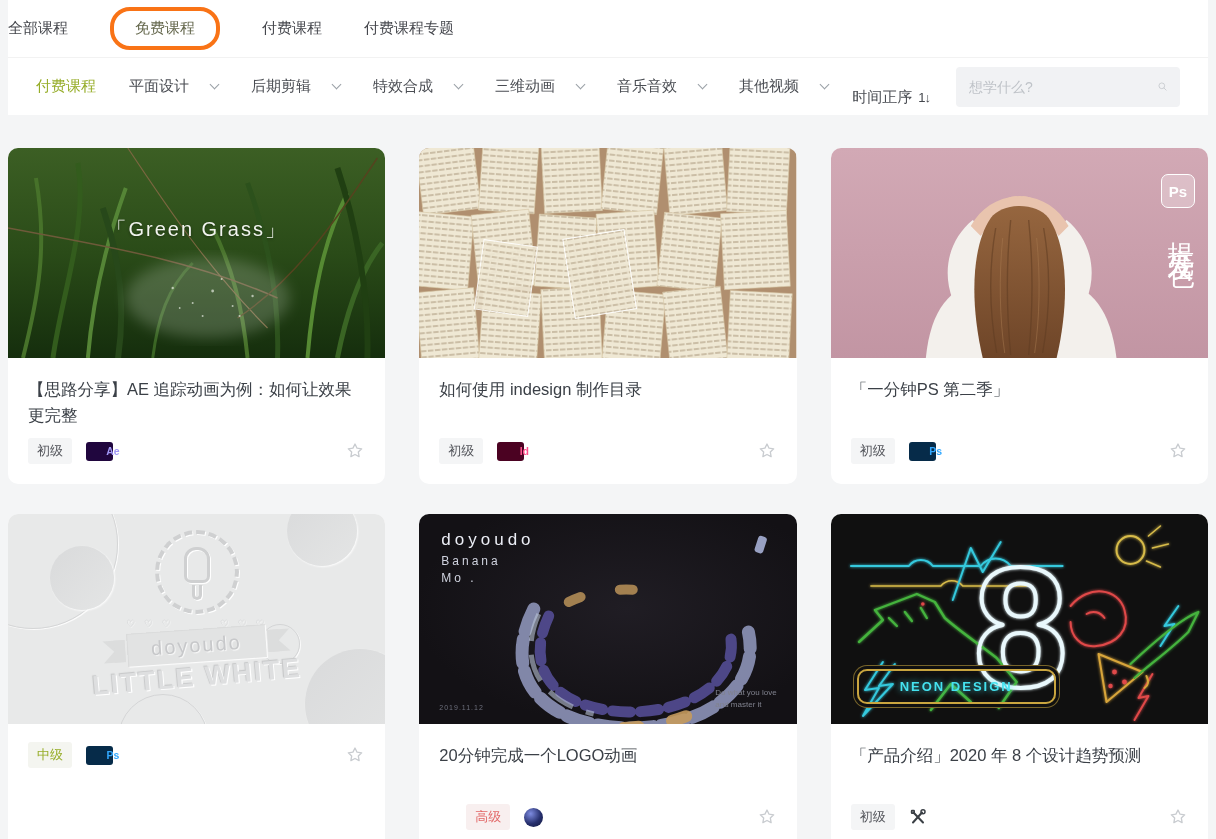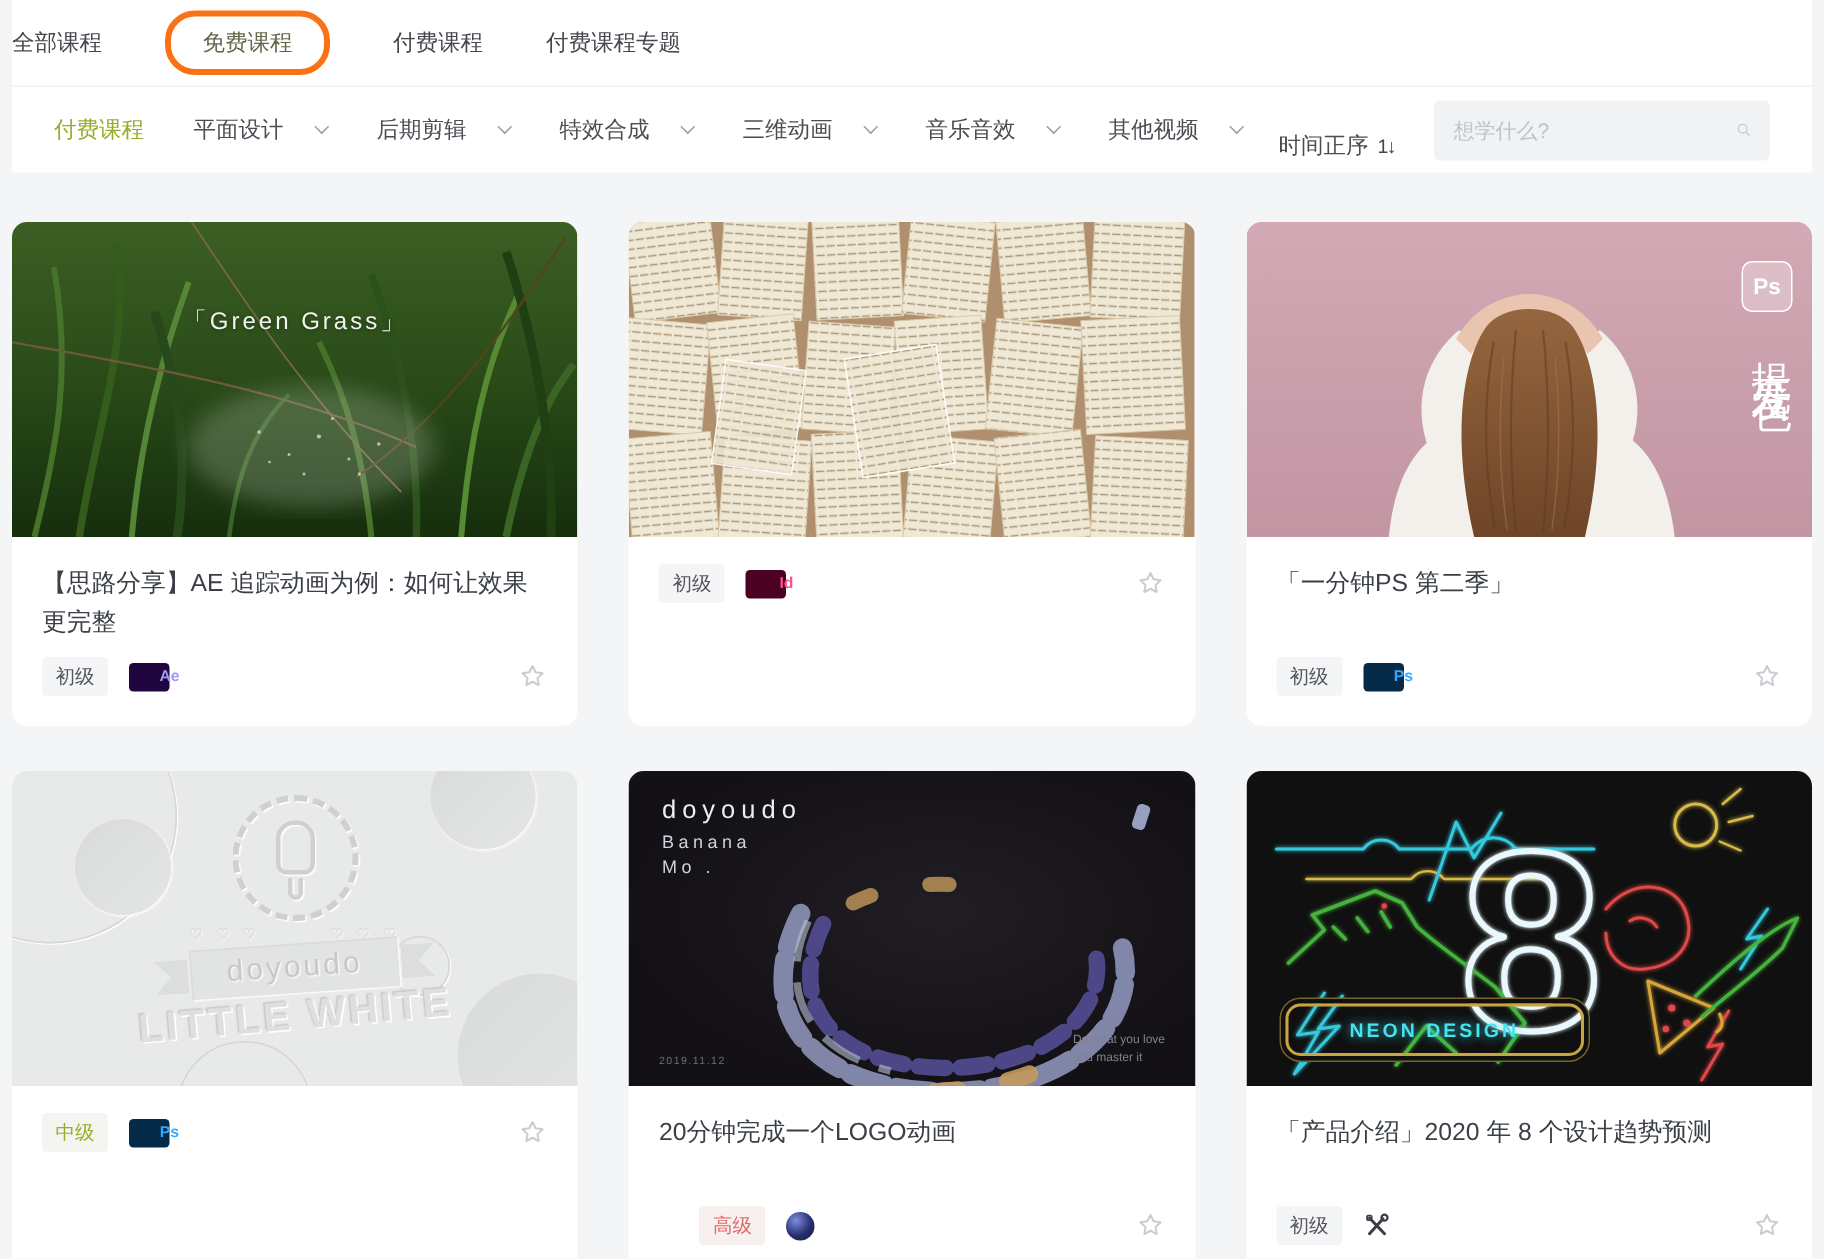--- a/index.html
+++ b/index.html
@@ -36,21 +36,21 @@
   .level.adv { color:#e26868; background:#f8efef;margin-left:27px; }
   .sw { width:19px; height:19px; border-radius:3px; display:flex; align-items:center; justify-content:center; font-size:10.5px; font-weight:bold; margin-left:14px;padding-left:27px; }
   .sw-ae { background:#20063e; color:#a197f5; }
   .sw-id { background:#4b0222; color:#ff4f8b; }
   .sw-ps { background:#062b49; color:#31a8ff; }
   .sw-c4d { width:19px; height:19px; border-radius:50%; margin-left:14px; background:radial-gradient(circle at 35% 30%,#7d8be0,#27306e 55%,#101539); }
   .sw-tools { margin-left:14px; display:flex; }
   .star { margin-left:auto; display:flex; cursor:pointer; }
 
   
-  .grass-caption { position:absolute; left:0; right:0; top:56px; text-align:center; color:#f2f4ef; font-size:16px; letter-spacing:2px; text-shadow:0 1px 3px rgba(0,0,0,.4); }
+  .grass-caption { position:absolute; left:0; right:0; top:68px; text-align:center; color:#f2f4ef; font-size:20px; letter-spacing:2px; text-shadow:0 1px 3px rgba(0,0,0,.4); }
   .ps-badge { position:absolute; right:13px; top:26px; width:34px; height:34px; border:1.5px solid #fff; border-radius:7px; background:rgba(255,255,255,.28); color:#fff; font-weight:bold; font-size:15px; display:flex; align-items:center; justify-content:center; }
   .vert-text { position:absolute; right:9px; top:72px; writing-mode:vertical-rl; color:#fff; font-size:27px; letter-spacing:7px; }
 
   
   .img-emboss { background:#e8e9e9; }
   .emb-circle { position:absolute; border-radius:50%; }
   .emb-outline { border:1px solid #d4d5d6; box-shadow:1px 1px 0 #fbfbfb; }
   .emb-fill { background:linear-gradient(135deg,#d9dadb,#e4e5e5); box-shadow:1px 1px 2px #fdfdfd; }
   .emb-badge { position:absolute; left:50%; top:16px; transform:translateX(-50%); width:260px; text-align:center; }
   .dashed-circle { width:84px; height:84px; border:4px dashed #cfd0d1; border-radius:50%; margin:0 auto; position:relative; filter:drop-shadow(1px 1px 0 #fff); }
@@ -215,20 +215,21 @@
           <rect x="124" y="140" width="58" height="78" fill="url(#bt)" transform="rotate(-3 153 179)"></rect>
           <rect x="186" y="144" width="58" height="74" fill="url(#bt)" transform="rotate(5 215 181)"></rect>
           <rect x="248" y="141" width="58" height="77" fill="url(#bt)" transform="rotate(-6 277 180)"></rect>
           <rect x="310" y="144" width="62" height="74" fill="url(#bt)" transform="rotate(3 341 181)"></rect>
         </g>
         <rect x="150" y="86" width="62" height="80" fill="url(#bt)" opacity=".95" stroke="#fff" stroke-width="1" transform="rotate(-9 181 126)"></rect>
         <rect x="60" y="95" width="54" height="70" fill="url(#bt)" opacity=".9" stroke="#fff" stroke-width="1" transform="rotate(8 87 130)"></rect>
       </svg>
     </div>
     <div class="card-body">
+      <div class="card-title">如何使用 indesign 制作目录</div>
       <div class="card-foot">
         <span class="level">初级</span>
         <span class="sw sw-id">Id</span>
         <span class="star">
           <svg width="20" height="20" viewBox="0 0 24 24">
             <path d="M12 3.6l2.47 5.01 5.53.8-4 3.9.94 5.5L12 16.2l-4.94 2.6.94-5.5-4-3.9 5.53-.8z" fill="none" stroke="#c9ccd0" stroke-width="1.6" stroke-linejoin="round"></path>
           </svg>
         </span>
       </div>
     </div>

